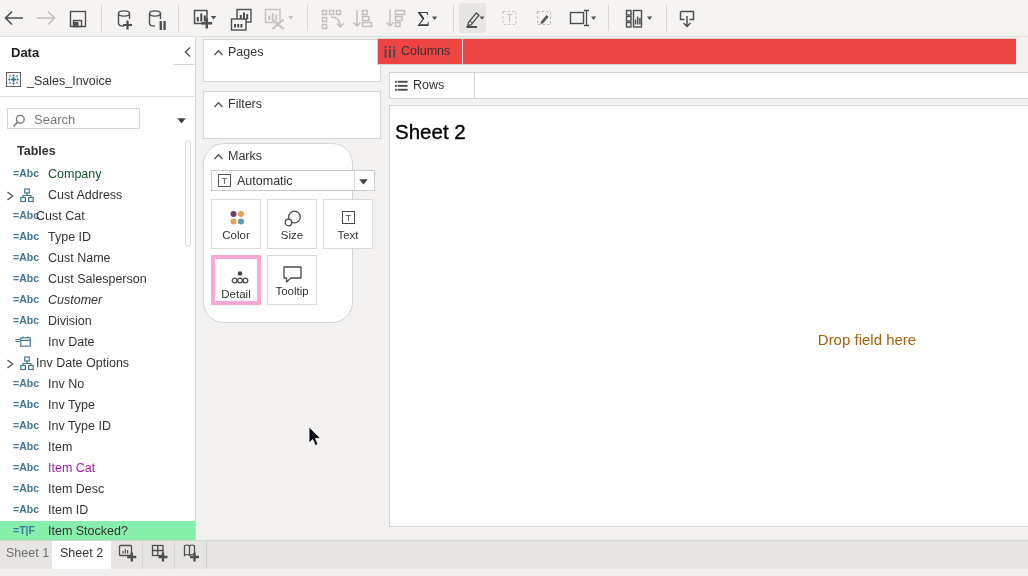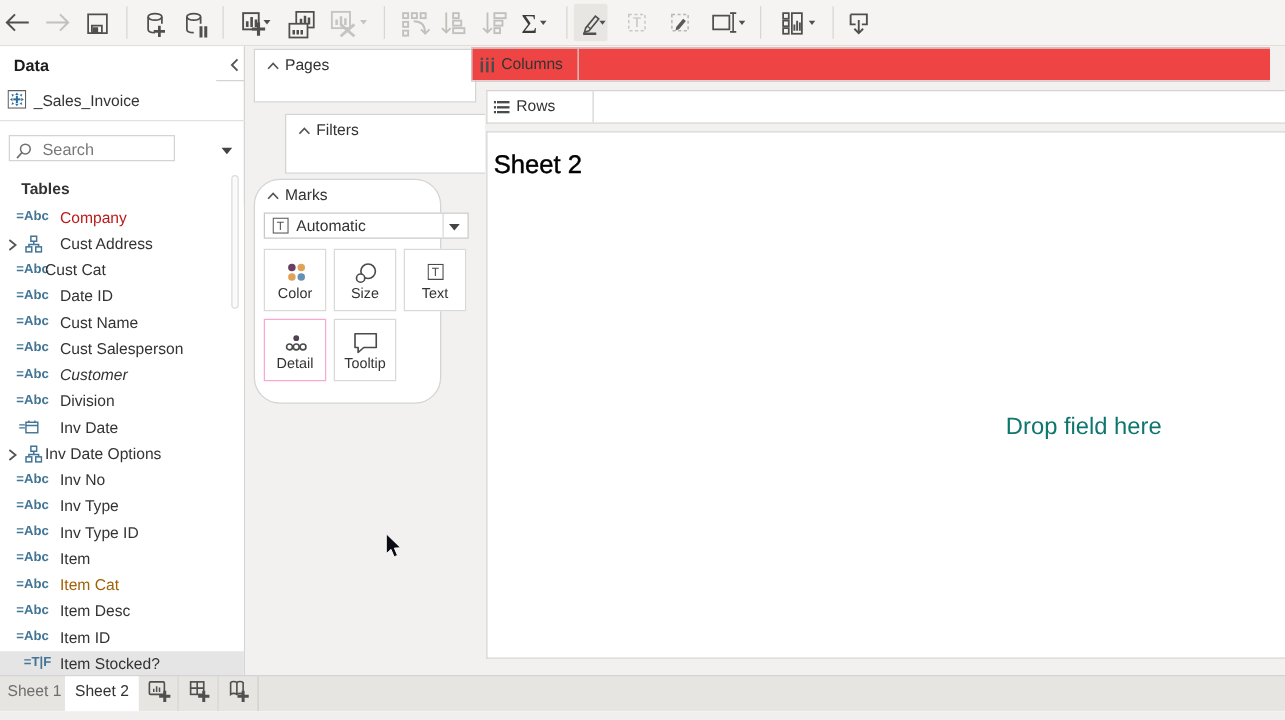--- a/index.html
+++ b/index.html
@@ -185,21 +185,21 @@
   <div class="abs" style="left:17px;top:107px;font-size:12.5px;font-weight:bold;color:#333;">Tables</div>
 
   <div class="abs" style="left:0;top:127px;width:196px;height:375px;font-size:12.5px;color:#333;">
     
   </div>
 </div>
 
 <div id="fields">
     <div class="abs" style="left:0;top:164px;width:195px;height:21px;overflow:hidden;background:#fff;">
       <div class="abs" style="left:13px;top:3px;width:26px;font-size:10.5px;font-weight:bold;color:#427596;letter-spacing:0px;">=Abc</div>
-      <div class="abs" style="left:48px;top:3px;font-size:12.5px;color:#b91c1c;">Company</div>
+      <div class="abs" style="left:48px;top:3px;font-size:12.5px;color:#14532d;">Company</div>
     </div>
     <div class="abs" style="left:0;top:185px;width:195px;height:21px;overflow:hidden;background:#fff;">
       <svg class="abs" style="left:6px;top:6px" width="8" height="10" viewBox="0 0 8 10">
         <path d="M1.5 1 L6.5 5 L1.5 9" stroke="#555" stroke-width="1.4" fill="none"></path>
       </svg>
       <svg class="abs" style="left:20px;top:3px" width="14" height="15" viewBox="0 0 14 15">
         <g stroke="#427596" stroke-width="1.2" fill="none">
           <rect x="4.7" y="1" width="4.6" height="4"></rect>
           <rect x="0.8" y="9.5" width="4.6" height="4"></rect>
           <rect x="8.6" y="9.5" width="4.6" height="4"></rect>
@@ -207,21 +207,21 @@
         </g>
       </svg>
       <div class="abs" style="left:48px;top:3px;font-size:12.5px;color:#333;">Cust Address</div>
     </div>
     <div class="abs" style="left:0;top:206px;width:195px;height:21px;overflow:hidden;background:#fff;">
       <div class="abs" style="left:13px;top:3px;width:26px;font-size:10.5px;font-weight:bold;color:#427596;letter-spacing:0px;">=Abc</div>
       <div class="abs" style="left:36px;top:3px;font-size:12.5px;color:#333;">Cust Cat</div>
     </div>
     <div class="abs" style="left:0;top:227px;width:195px;height:21px;overflow:hidden;background:#fff;">
       <div class="abs" style="left:13px;top:3px;width:26px;font-size:10.5px;font-weight:bold;color:#427596;letter-spacing:0px;">=Abc</div>
-      <div class="abs" style="left:48px;top:3px;font-size:12.5px;color:#333;">Date ID</div>
+      <div class="abs" style="left:48px;top:3px;font-size:12.5px;color:#333;">Type ID</div>
     </div>
     <div class="abs" style="left:0;top:248px;width:195px;height:21px;overflow:hidden;background:#fff;">
       <div class="abs" style="left:13px;top:3px;width:26px;font-size:10.5px;font-weight:bold;color:#427596;letter-spacing:0px;">=Abc</div>
       <div class="abs" style="left:48px;top:3px;font-size:12.5px;color:#333;">Cust Name</div>
     </div>
     <div class="abs" style="left:0;top:269px;width:195px;height:21px;overflow:hidden;background:#fff;">
       <div class="abs" style="left:13px;top:3px;width:26px;font-size:10.5px;font-weight:bold;color:#427596;letter-spacing:0px;">=Abc</div>
       <div class="abs" style="left:48px;top:3px;font-size:12.5px;color:#333;">Cust Salesperson</div>
     </div>
     <div class="abs" style="left:0;top:290px;width:195px;height:21px;overflow:hidden;background:#fff;">
@@ -267,48 +267,48 @@
     <div class="abs" style="left:0;top:416px;width:195px;height:21px;overflow:hidden;background:#fff;">
       <div class="abs" style="left:13px;top:3px;width:26px;font-size:10.5px;font-weight:bold;color:#427596;letter-spacing:0px;">=Abc</div>
       <div class="abs" style="left:48px;top:3px;font-size:12.5px;color:#333;">Inv Type ID</div>
     </div>
     <div class="abs" style="left:0;top:437px;width:195px;height:21px;overflow:hidden;background:#fff;">
       <div class="abs" style="left:13px;top:3px;width:26px;font-size:10.5px;font-weight:bold;color:#427596;letter-spacing:0px;">=Abc</div>
       <div class="abs" style="left:48px;top:3px;font-size:12.5px;color:#333;">Item</div>
     </div>
     <div class="abs" style="left:0;top:458px;width:195px;height:21px;overflow:hidden;background:#fff;">
       <div class="abs" style="left:13px;top:3px;width:26px;font-size:10.5px;font-weight:bold;color:#427596;letter-spacing:0px;">=Abc</div>
-      <div class="abs" style="left:48px;top:3px;font-size:12.5px;color:#a16207;">Item Cat</div>
+      <div class="abs" style="left:48px;top:3px;font-size:12.5px;color:#a21caf;">Item Cat</div>
     </div>
     <div class="abs" style="left:0;top:479px;width:195px;height:21px;overflow:hidden;background:#fff;">
       <div class="abs" style="left:13px;top:3px;width:26px;font-size:10.5px;font-weight:bold;color:#427596;letter-spacing:0px;">=Abc</div>
       <div class="abs" style="left:48px;top:3px;font-size:12.5px;color:#333;">Item Desc</div>
     </div>
     <div class="abs" style="left:0;top:500px;width:195px;height:21px;overflow:hidden;background:#fff;">
       <div class="abs" style="left:13px;top:3px;width:26px;font-size:10.5px;font-weight:bold;color:#427596;letter-spacing:0px;">=Abc</div>
       <div class="abs" style="left:48px;top:3px;font-size:12.5px;color:#333;">Item ID</div>
     </div>
-    <div class="abs" style="left:0;top:521px;width:195px;height:21px;overflow:hidden;background:#e5e5e5;text-align:right;">
+    <div class="abs" style="left:0;top:521px;width:195px;height:21px;overflow:hidden;background:#86efac;">
       <div class="abs" style="left:13px;top:3px;width:28px;font-size:10.5px;font-weight:bold;color:#427596;">=T|F</div>
       <div class="abs" style="left:48px;top:3px;font-size:12.5px;color:#333;">Item Stocked?</div>
     </div>
   </div>
 
 <div class="abs" style="left:185px;top:140px;width:6px;height:107px;border:1px solid #dcdcdc;border-radius:3px;background:#fafafa;box-sizing:border-box;"></div>
 
 <div class="abs" style="left:196px;top:37px;width:192px;height:503px;background:#f2f1ef;"></div>
 
 <div class="card" style="left:203px;top:39px;width:178px;height:43px;box-sizing:border-box;">
   <svg class="abs" style="left:9px;top:9px" width="11" height="8" viewBox="0 0 11 8">
       <path d="M1.5 6 L5.5 1.8 L9.5 6" stroke="#555" stroke-width="1.4" fill="none"></path>
     </svg>
   <div class="abs" style="left:24px;top:5px;font-size:12.5px;color:#333;">Pages</div>
 </div>
 
-<div class="card" style="left:203px;top:91px;width:178px;height:48px;box-sizing:border-box;margin-left:25px;">
+<div class="card" style="left:203px;top:91px;width:178px;height:48px;box-sizing:border-box;">
   <svg class="abs" style="left:9px;top:9px" width="11" height="8" viewBox="0 0 11 8">
       <path d="M1.5 6 L5.5 1.8 L9.5 6" stroke="#555" stroke-width="1.4" fill="none"></path>
     </svg>
   <div class="abs" style="left:24px;top:5px;font-size:12.5px;color:#333;">Filters</div>
 </div>
 
 <div class="card" style="left:203px;top:143px;width:150px;height:180px;box-sizing:border-box;border-radius:21px;">
   <svg class="abs" style="left:9px;top:9px" width="11" height="8" viewBox="0 0 11 8">
       <path d="M1.5 6 L5.5 1.8 L9.5 6" stroke="#555" stroke-width="1.4" fill="none"></path>
     </svg>
@@ -343,21 +343,21 @@
     <div class="abs" style="left:0;top:29px;width:100%;text-align:center;font-size:11.5px;color:#333;">Color</div>
   </div>
   <div class="abs" style="left:119px;top:55px;width:50px;height:50px;border:1px solid #d9d9d9;box-sizing:border-box;background:#fff;">
     <svg class="abs" style="left:18px;top:11px" width="13" height="13" viewBox="0 0 13 13">
       <rect x="0.5" y="0.5" width="12" height="12" fill="none" stroke="#4a4a4a" stroke-width="1"></rect>
       <text x="3.4" y="10" font-size="9.5" fill="#4a4a4a">T</text>
     </svg>
     <div class="abs" style="left:0;top:29px;width:100%;text-align:center;font-size:11.5px;color:#333;">Text</div>
   </div>
 
-  <div class="abs" style="left:7px;top:111px;width:50px;height:50px;border:1px solid #f9a8d4;box-sizing:border-box;background:#fff;">
+  <div class="abs" style="left:7px;top:111px;width:50px;height:50px;border:4px solid #f9a8d4;box-sizing:border-box;background:#fff;">
     <svg class="abs" style="left:15px;top:11px" width="20" height="16" viewBox="0 0 20 16">
       <circle cx="10" cy="3.5" r="2.3" fill="#4f4350"></circle>
       <circle cx="4.6" cy="10.5" r="2.35" fill="none" stroke="#4a4a4a" stroke-width="1.3"></circle>
       <circle cx="10" cy="10.5" r="2.35" fill="none" stroke="#4a4a4a" stroke-width="1.3"></circle>
       <circle cx="15.4" cy="10.5" r="2.35" fill="none" stroke="#4a4a4a" stroke-width="1.3"></circle>
     </svg>
     <div class="abs" style="left:0;top:29px;width:100%;text-align:center;font-size:11.5px;color:#333;">Detail</div>
   </div>
   <div class="abs" style="left:63px;top:111px;width:50px;height:50px;border:1px solid #d9d9d9;box-sizing:border-box;background:#fff;">
     <svg class="abs" style="left:15px;top:10px" width="20" height="17" viewBox="0 0 20 17">
@@ -396,21 +396,21 @@
         <rect x="0" y="11.8" width="1.8" height="1.9"></rect>
           <rect x="2.6" y="11.8" width="10" height="1.9"></rect>
       </g>
     </svg>
     <div class="abs" style="left:23px;top:5px;font-size:12.5px;color:#333;">Rows</div>
   </div>
 </div>
 
 <div class="abs" style="left:389px;top:105px;width:639px;height:422px;background:#fff;border:1px solid #d4d4d4;border-right:none;box-sizing:border-box;">
   <div class="abs" style="left:5px;top:14px;font-size:20.5px;color:#000;-webkit-text-stroke:0.35px #000;">Sheet 2</div>
-  <div class="abs" style="left:377px;top:225px;width:200px;text-align:center;font-size:19px;color:#0f766e;">Drop field here</div>
+  <div class="abs" style="left:377px;top:225px;width:200px;text-align:center;font-size:15px;color:#a16207;">Drop field here</div>
 </div>
 
 <div class="abs" style="left:0;top:540px;width:1028px;height:29px;background:#e7e5e2;border-top:1px solid #d4d4d4;box-sizing:border-box;">
   <div class="abs" style="left:6px;top:5px;font-size:12.5px;color:#6e6e6e;">Sheet 1</div>
   <div class="abs" style="left:52px;top:0;width:59px;height:28px;background:#fff;">
     <div class="abs" style="left:8px;top:5px;font-size:12.5px;color:#333;">Sheet 2</div>
   </div>
 
   <svg class="abs" style="left:118px;top:2px" width="20" height="19" viewBox="0 0 20 19">
     <g stroke="#4f4f4f" stroke-width="1.3" fill="none">

